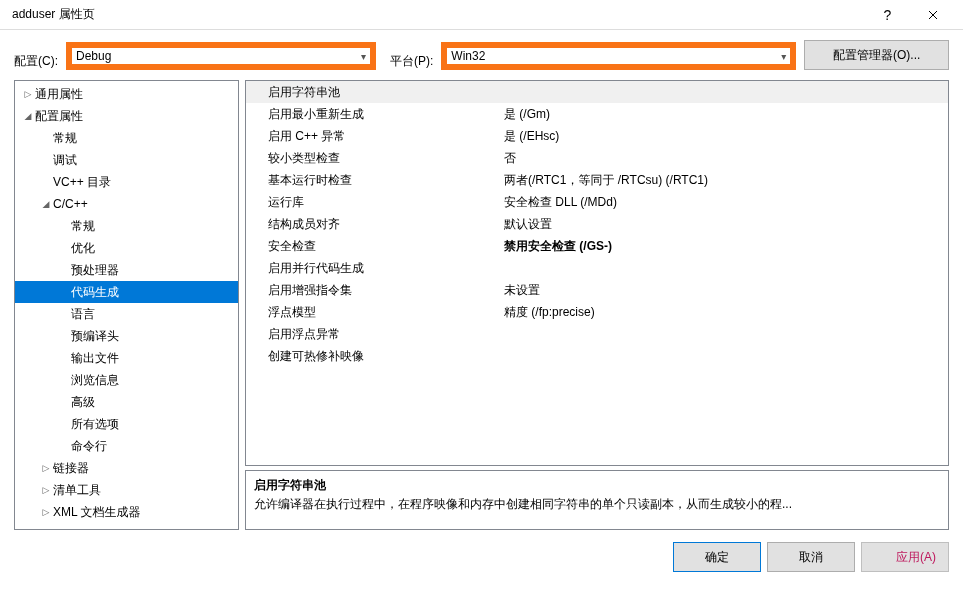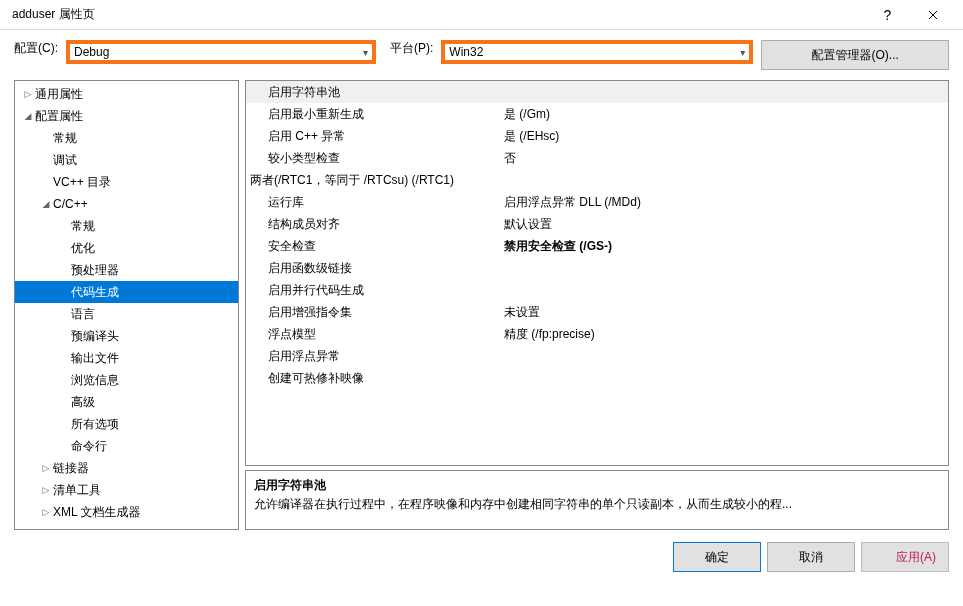--- a/index.html
+++ b/index.html
@@ -1,23 +1,23 @@
 <!DOCTYPE html>
 <html><head>
 <meta charset="utf-8">
 <style>
 * { box-sizing: border-box; margin: 0; padding: 0; }
 body { font-family: "Microsoft YaHei", "Segoe UI", sans-serif; font-size: 12px; background: #fff; color: #000; width: 963px; height: 606px; overflow: hidden; }
 .titlebar { height: 30px; display: flex; align-items: center; padding: 0 8px; border-bottom: 1px solid #ddd; }
 .titlebar-title { flex: 1; padding-left: 4px; }
 .titlebar-btn { width: 45px; height: 30px; display: flex; align-items: center; justify-content: center; cursor: pointer; font-size: 14px; }
 .dialog-body { padding: 10px 14px 0 14px; }
-.toprow { display: flex; align-items: flex-start; gap: 8px; margin-bottom: 10px; }
+.toprow { display: flex; align-items: flex-end; gap: 8px; margin-bottom: 10px; }
 .label-u { }
-.select { border: 4px solid #f97316; height: 23px; padding: 8px 4px; background: #fff; display: flex; align-items: center; justify-content: space-between; cursor: pointer; }
+.select { border: 6px solid #f97316; height: 23px; padding: 8px 4px; background: #fff; display: flex; align-items: center; justify-content: space-between; cursor: pointer; }
 .select .chev { font-size: 10px; color: #555; }
 .btn { border: 1px solid #adadad; background: #e1e1e1; height: 30px; padding: 0 12px; display: flex; align-items: center; justify-content: center; cursor: pointer; }
 .content { display: flex; gap: 6px; height: 450px; }
 .tree { width: 225px; border: 1px solid #828790; overflow-y: auto; padding: 2px 0; }
 .tree-item { display: flex; align-items: center; height: 22px; cursor: pointer; white-space: nowrap; padding-right: 4px; }
 .tree-item.selected { background: #0078d7; color: #ffffff; }
 .tree-expand { width: 14px; text-align: center; font-size: 9px; color: #666; flex-shrink: 0; }
 .tree-item.selected .tree-expand { color: #fff; }
 .tree-label { }
 .right { flex: 1; display: flex; flex-direction: column; gap: 4px; }
@@ -48,21 +48,21 @@
 </div>
 
 <div class="dialog-body">
   <div class="toprow">
     <span class="label-u">配置(C):</span>
     <div class="select" style="width:310px">
       <span>Debug</span>
       <span class="chev">▾</span>
     </div>
     <span class="label-u" style="margin-left:6px">平台(P):</span>
-    <div class="select" style="width:312px">
+    <div class="select" style="width:355px">
       <span>Win32</span>
       <span class="chev">▾</span>
     </div>
     <div class="btn" style="flex:1">
       <span>配置管理器(O)...</span>
     </div>
   </div>
 
   <div class="content">
     <div class="tree" id="tree">
@@ -159,37 +159,34 @@
           </div>
           <div class="grid-row">
             <div class="grid-key">启用 C++ 异常</div>
             <div class="grid-val">是 (/EHsc)</div>
           </div>
           <div class="grid-row">
             <div class="grid-key">较小类型检查</div>
             <div class="grid-val">否</div>
           </div>
           <div class="grid-row">
+            <div class="grid-key">基本运行时检查</div>
             <div class="grid-val">两者(/RTC1，等同于 /RTCsu) (/RTC1)</div>
           </div>
           <div class="grid-row">
             <div class="grid-key">运行库</div>
-            <div class="grid-val">启用浮点异常 DLL (/MDd)</div>
+            <div class="grid-val">安全检查 DLL (/MDd)</div>
           </div>
           <div class="grid-row">
             <div class="grid-key">结构成员对齐</div>
             <div class="grid-val">默认设置</div>
           </div>
           <div class="grid-row">
             <div class="grid-key">安全检查</div>
             <div class="grid-val bold">禁用安全检查 (/GS-)</div>
-          </div>
-          <div class="grid-row">
-            <div class="grid-key">启用函数级链接</div>
-            <div class="grid-val"></div>
           </div>
           <div class="grid-row">
             <div class="grid-key">启用并行代码生成</div>
             <div class="grid-val"></div>
           </div>
           <div class="grid-row">
             <div class="grid-key">启用增强指令集</div>
             <div class="grid-val">未设置</div>
           </div>
           <div class="grid-row">

